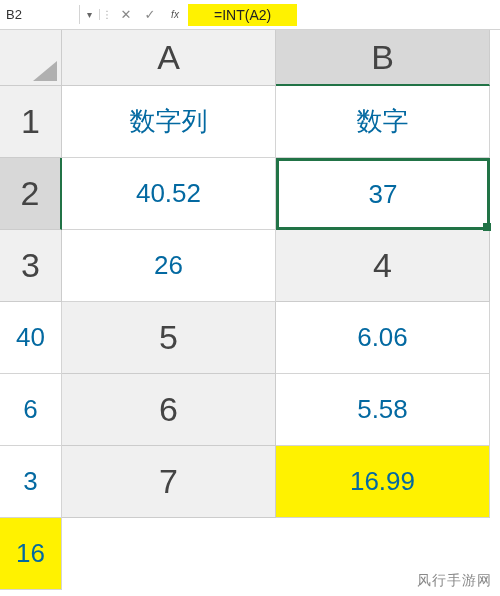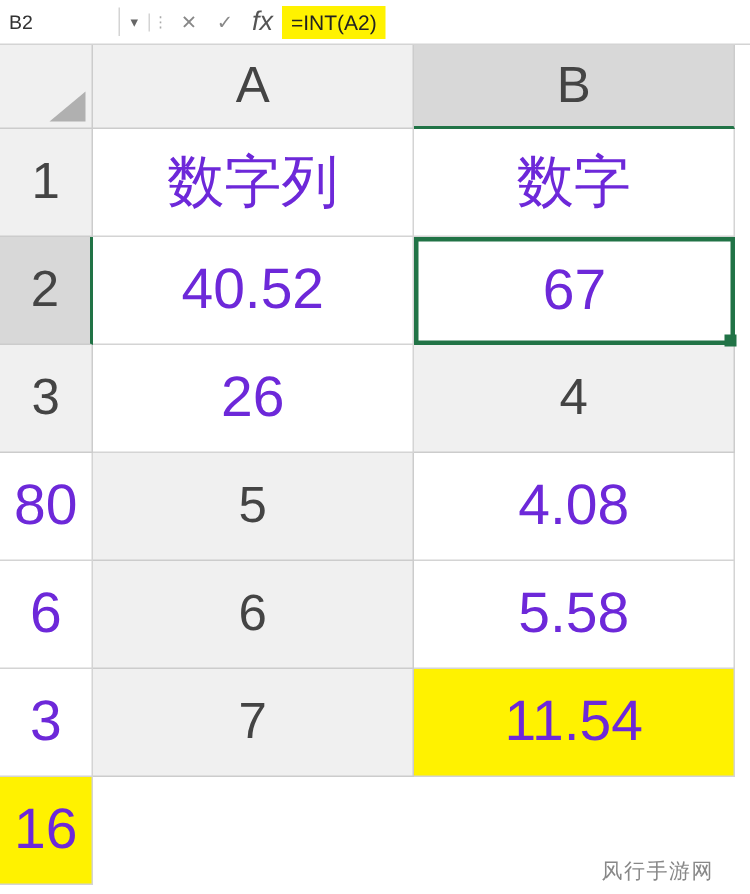--- a/index.html
+++ b/index.html
@@ -43,25 +43,25 @@
       width: 24px;
       text-align: center;
       color: #888;
       font-size: 13px;
     }
     .fb-fx {
       width: 26px;
       text-align: center;
       font-style: italic;
       color: #555;
-      font-size: 18px;
+      font-size: 10px;
     }
     .formula-box {
       background: #fff200;
-      padding: 2px 6px;
+      padding: 2px 26px;
       color: #222;
       font-size: 14px;
       height: 22px;
       display: flex;
       align-items: center;
     }
     .grid {
       display: grid;
       grid-template-columns: 62px 214px 214px;
       grid-template-rows: 56px repeat(7, 72px);
@@ -108,22 +108,22 @@
     .row-header.active {
       background: #d8d8d8;
       border-right: 2px solid #217346;
     }
     .cell {
       border-right: 1px solid #d4d4d4;
       border-bottom: 1px solid #d4d4d4;
       display: flex;
       align-items: center;
       justify-content: center;
-      font-size: 38px;
-      color: #6d28d9;
+      font-size: 26px;
+      color: #0369a1;
       background: #fff;
       position: relative;
     }
     .cell.selected {
       border: 3px solid #217346;
       z-index: 2;
     }
     .cell.selected::after {
       content: "";
       position: absolute;
@@ -131,21 +131,21 @@
       bottom: -4px;
       width: 8px;
       height: 8px;
       background: #217346;
     }
     .cell.hl {
       background: #fff200;
     }
     .watermark {
       position: absolute;
-      right: 24px;
+      right: 8px;
       bottom: 6px;
       font-size: 14px;
       color: #888;
       letter-spacing: 1px;
     }
   </style>
 </head>
 <body>
 
 <div class="formula-bar">
@@ -162,34 +162,34 @@
   <div class="corner"></div>
   <div class="col-header">A</div>
   <div class="col-header active">B</div>
 
   <div class="row-header">1</div>
   <div class="cell">数字列</div>
   <div class="cell">数字</div>
 
   <div class="row-header active">2</div>
   <div class="cell">40.52</div>
-  <div class="cell selected">67</div>
+  <div class="cell selected">37</div>
 
   <div class="row-header">3</div>
   <div class="cell">26</div>
 
   <div class="row-header">4</div>
-  <div class="cell">80</div>
+  <div class="cell">40</div>
 
   <div class="row-header">5</div>
-  <div class="cell">4.08</div>
+  <div class="cell">6.06</div>
   <div class="cell">6</div>
 
   <div class="row-header">6</div>
   <div class="cell">5.58</div>
   <div class="cell">3</div>
 
   <div class="row-header">7</div>
-  <div class="cell hl">11.54</div>
+  <div class="cell hl">16.99</div>
   <div class="cell hl">16</div>
 </div>
 
 <div class="watermark">风行手游网</div>
 
 </body></html>

